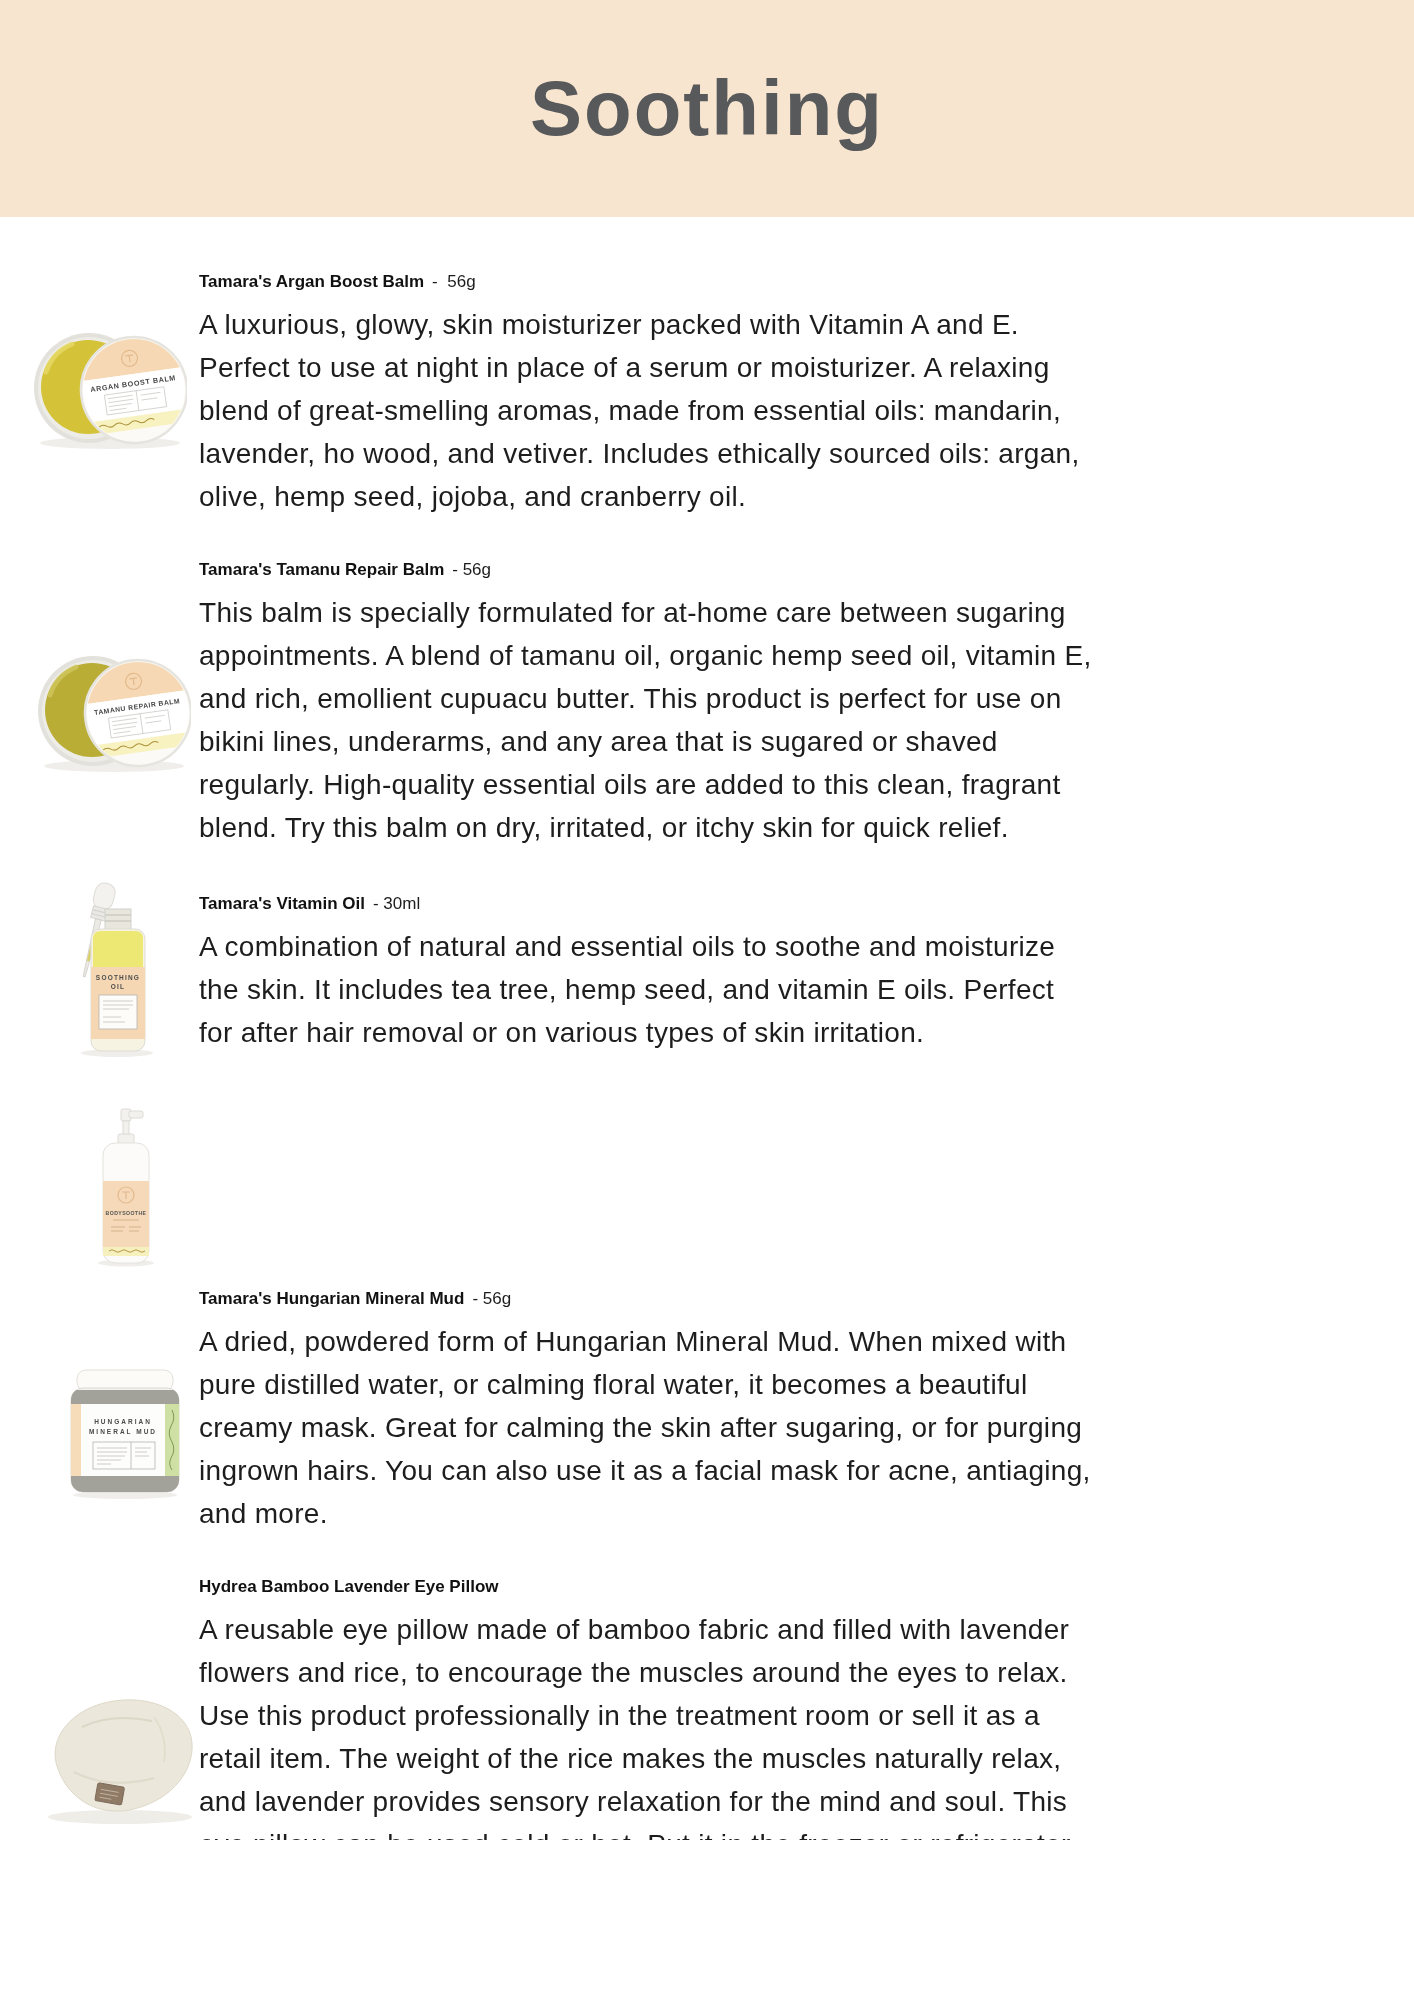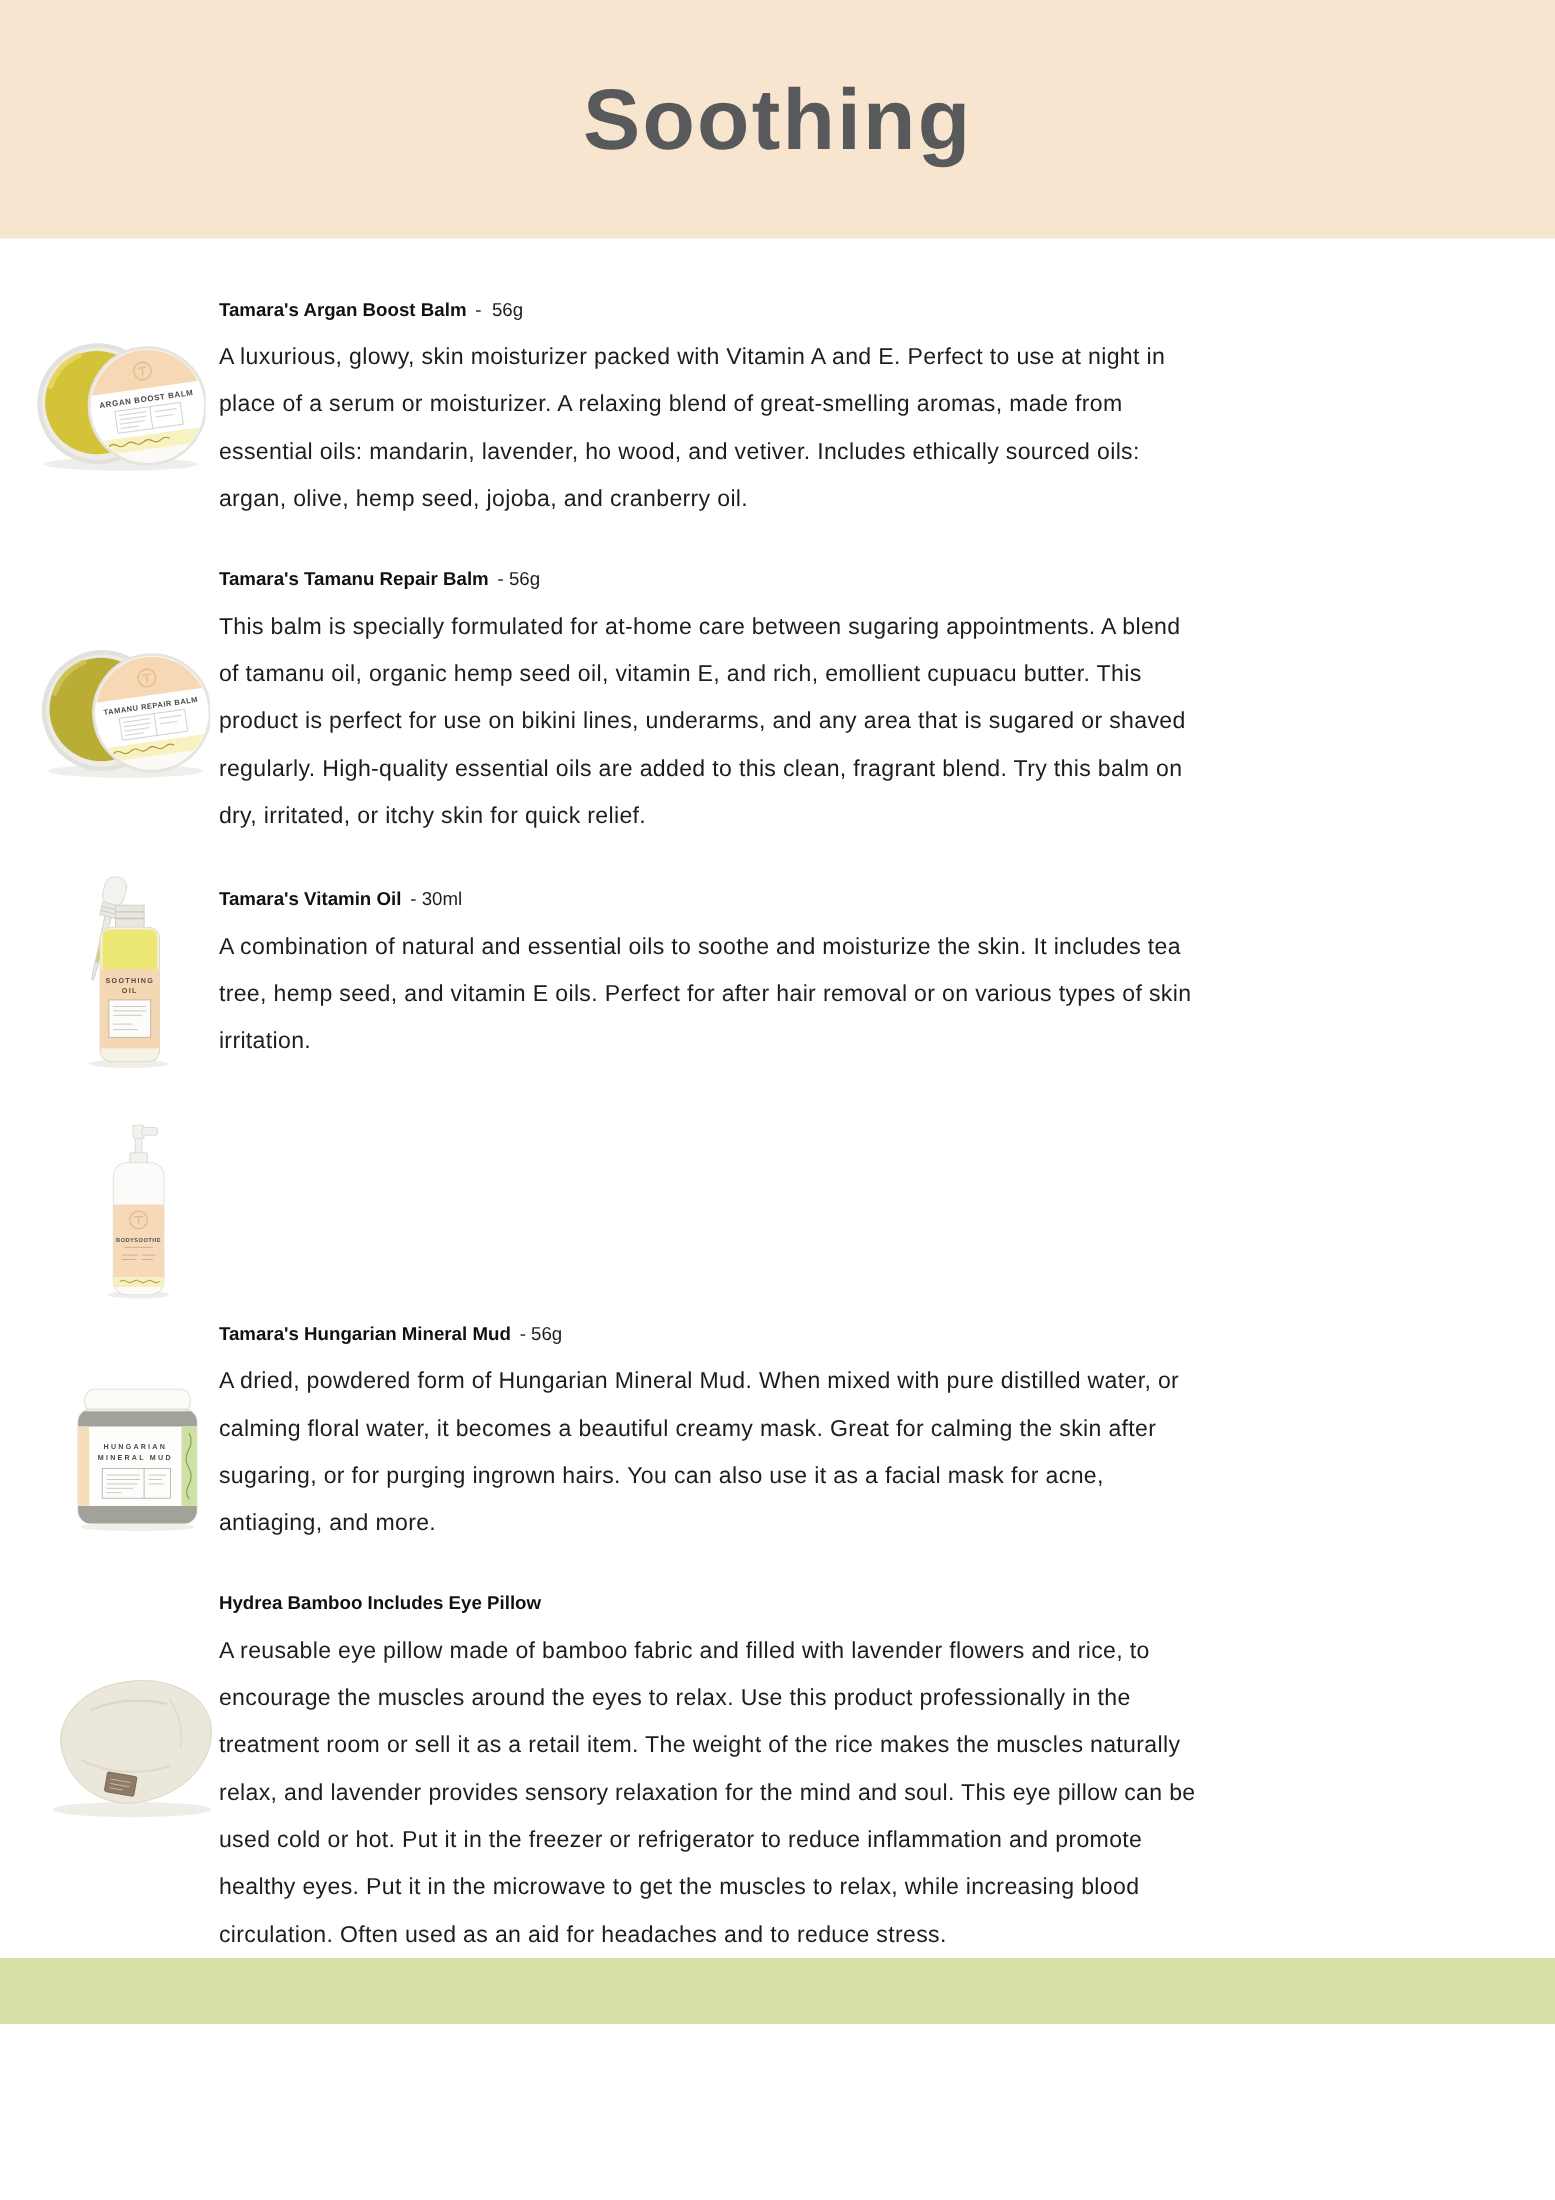--- a/index.html
+++ b/index.html
@@ -43,21 +43,21 @@
   .media-6 svg{transform:translate(20px,-28px);}
   .info{width:896px;}
   .ptitle{
     margin:0;font-size:17px;line-height:43px;
     color:#111111;font-weight:bold;
   }
   .psize{
     font-weight:400;color:#1d1d1d;margin-left:8px;white-space:pre;
   }
   .pdesc{
-    margin:0;font-size:21px;line-height:43px;
+    margin:0;font-size:28px;line-height:43px;
     color:#1d1d1d;letter-spacing:0.3px;
   }
   
   .footer{
     height:152px;flex:0 0 152px;
     background:#d7e0a7;
   }
   svg text{font-family:"Liberation Sans", sans-serif;}
 </style>
 </head>
@@ -282,21 +282,21 @@
             <rect x="62" y="108" width="27" height="18" rx="2" fill="#8f7a66" stroke="#7d6a58"></rect>
             <g stroke="#c9bba9" stroke-width="0.8">
               <line x1="66" y1="114" x2="84" y2="114"></line>
               <line x1="66" y1="118" x2="84" y2="118"></line>
               <line x1="66" y1="122" x2="78" y2="122"></line>
             </g>
           </g>
         </svg>
       </div>
       <div class="info">
-        <h3 class="ptitle"><span class="pname">Hydrea Bamboo Includes Eye Pillow</span><span class="psize"></span></h3>
+        <h3 class="ptitle"><span class="pname">Hydrea Bamboo Lavender Eye Pillow</span><span class="psize"></span></h3>
         <p class="pdesc">A reusable eye pillow made of bamboo fabric and filled with lavender flowers and rice, to encourage the muscles around the eyes to relax. Use this product professionally in the treatment room or sell it as a retail item. The weight of the rice makes the muscles naturally relax, and lavender provides sensory relaxation for the mind and soul. This eye pillow can be used cold or hot. Put it in the freezer or refrigerator to reduce inflammation and promote healthy eyes. Put it in the microwave to get the muscles to relax, while increasing blood circulation. Often used as an aid for headaches and to reduce stress.</p>
       </div>
     </section>
 
   </main>
 
   <footer class="footer"></footer>
 
 </div>
 

